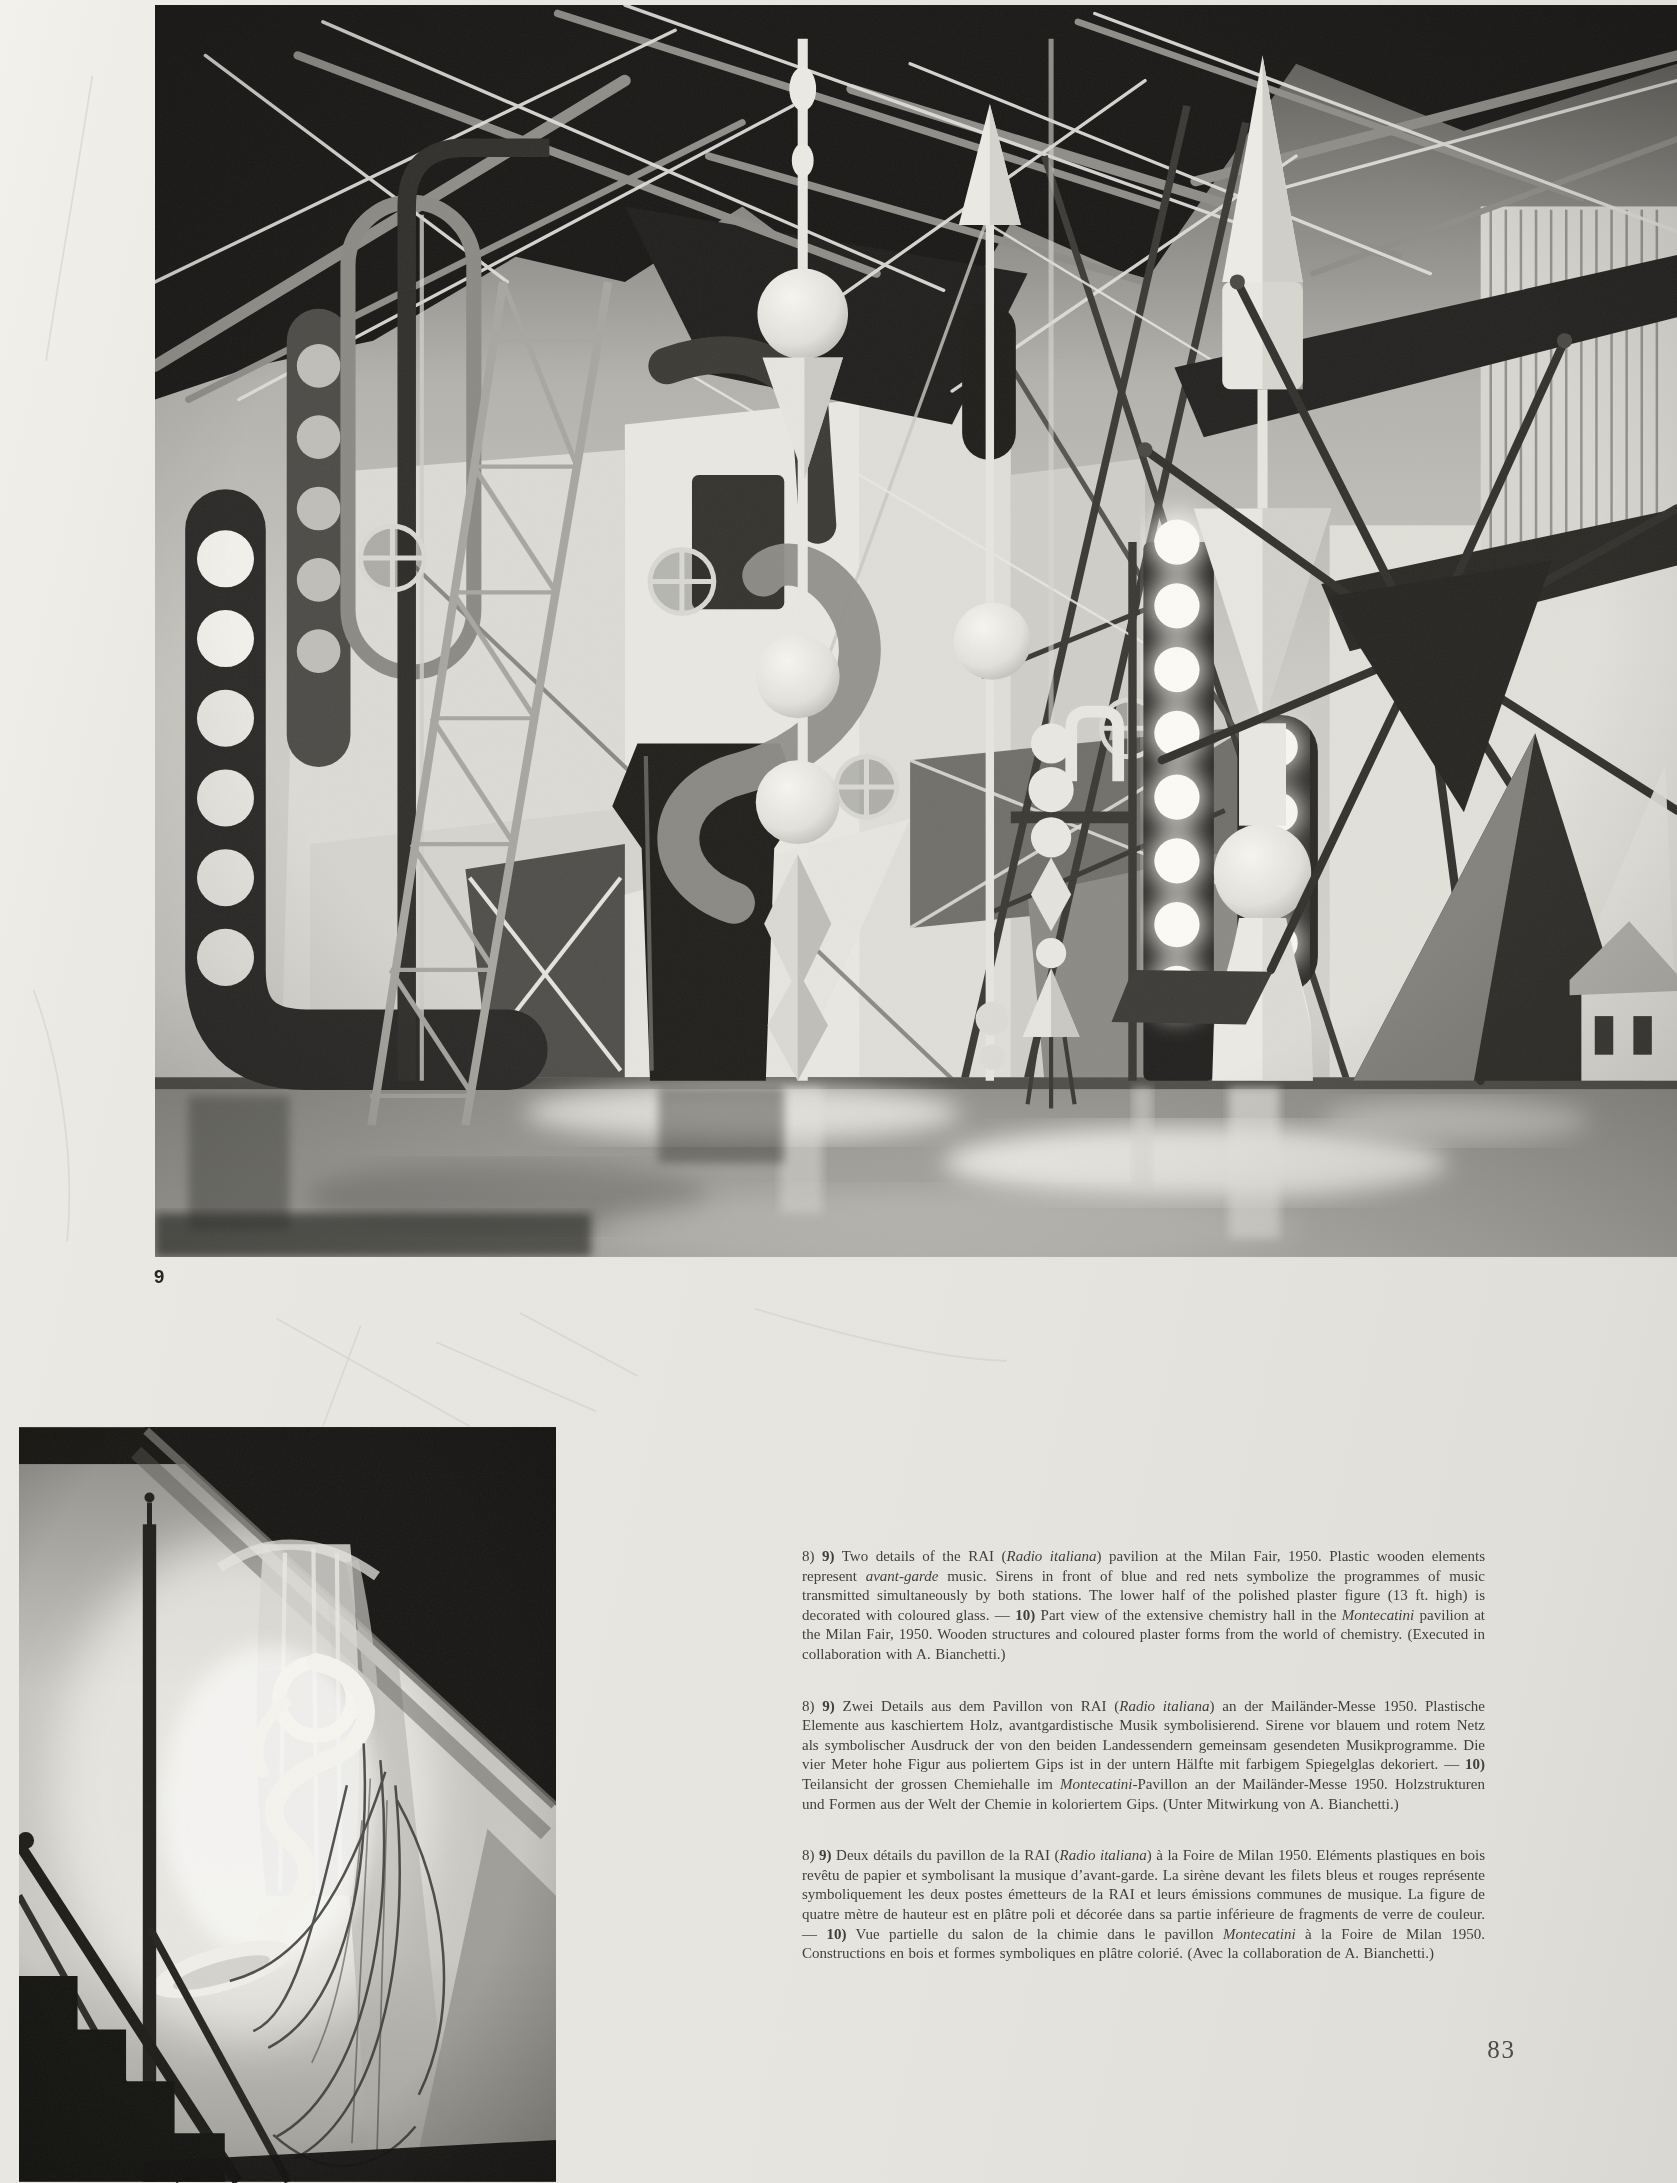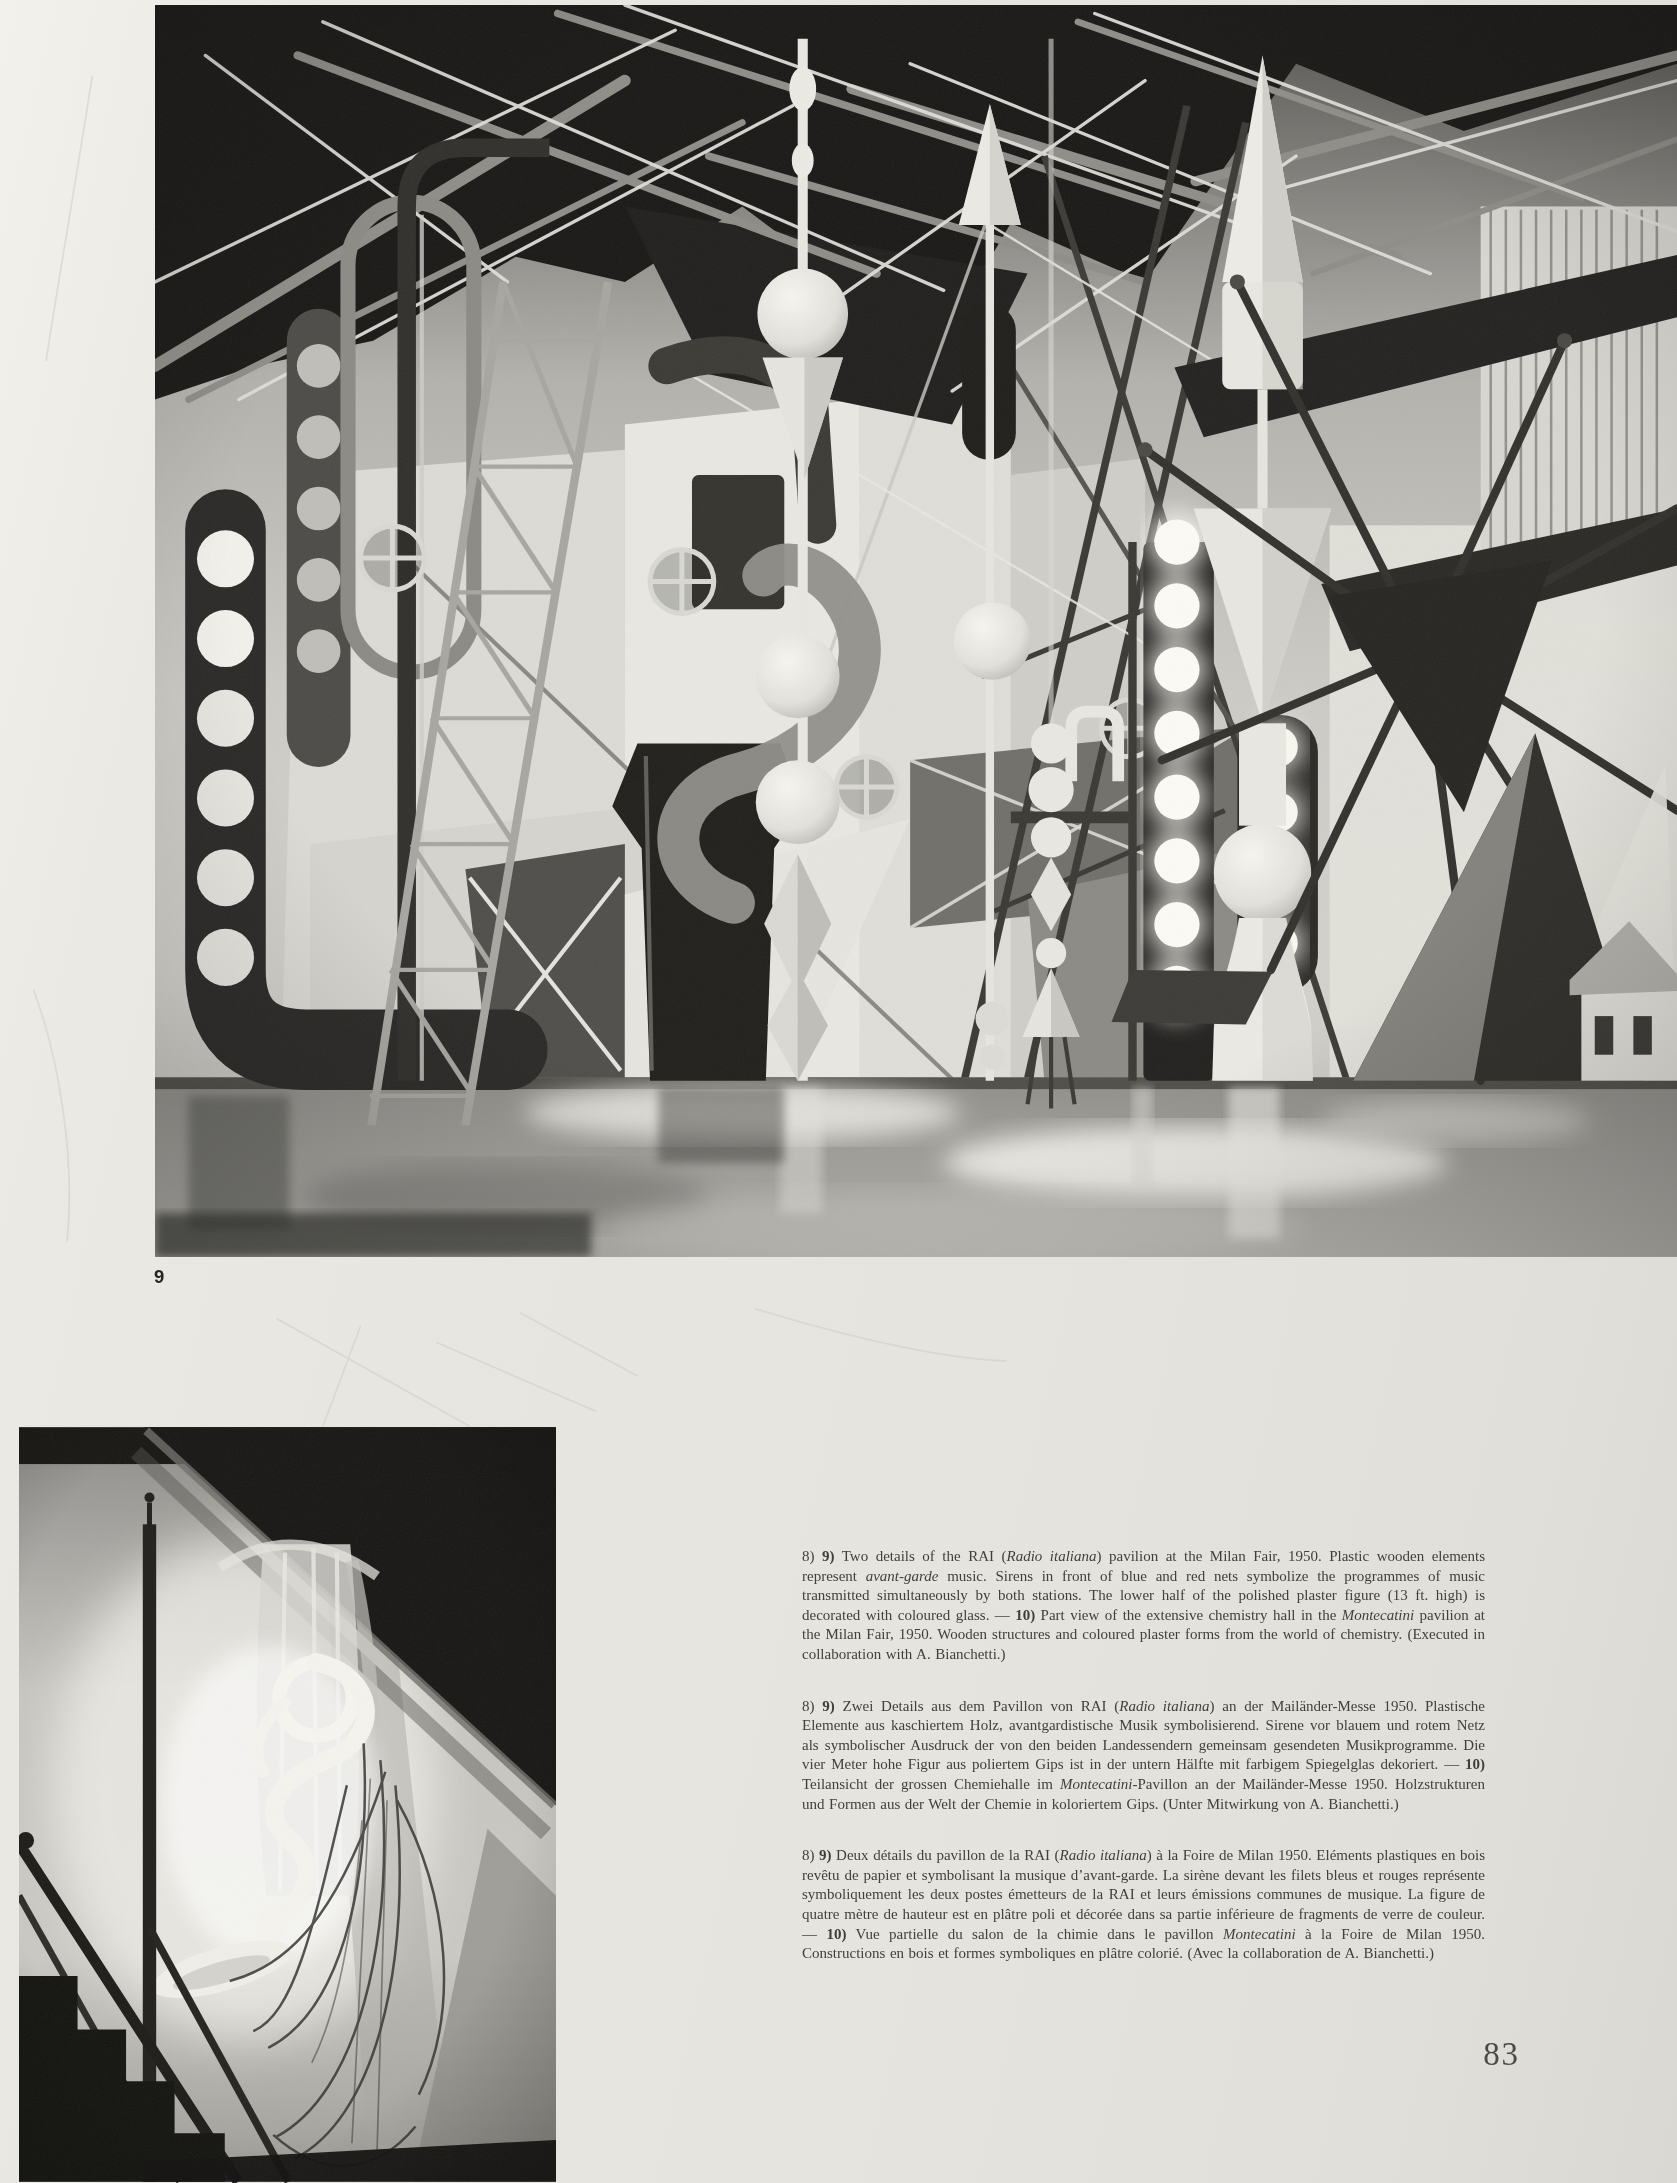--- a/index.html
+++ b/index.html
@@ -17,21 +17,21 @@
   }
   .caption-block{position:absolute;left:802px;top:1547px;width:683px;}
   .caption-block p{
     margin:0 0 32px 0;font-size:15px;line-height:19.6px;text-align:justify;
     color:#423f3b;word-spacing:0.8px;
   }
   .caption-block .bold{font-weight:700;}
   .caption-block .italic{font-style:italic;}
   .page-number{
     position:absolute;left:1468px;top:2036px;width:67px;text-align:center;
-    font-size:33px;color:#4c4b47;letter-spacing:1.7px;
+    font-size:25px;color:#4c4b47;letter-spacing:1.7px;
   }
   .creases{position:absolute;left:0;top:0;pointer-events:none;}
 </style>
 </head>
 <body>
 
 <div class="page">
 
   <div class="photo" style="left:155px;top:5px;width:1522px;height:1252px;">
     <svg width="1522" height="1252" viewBox="0 0 1814 1492">

